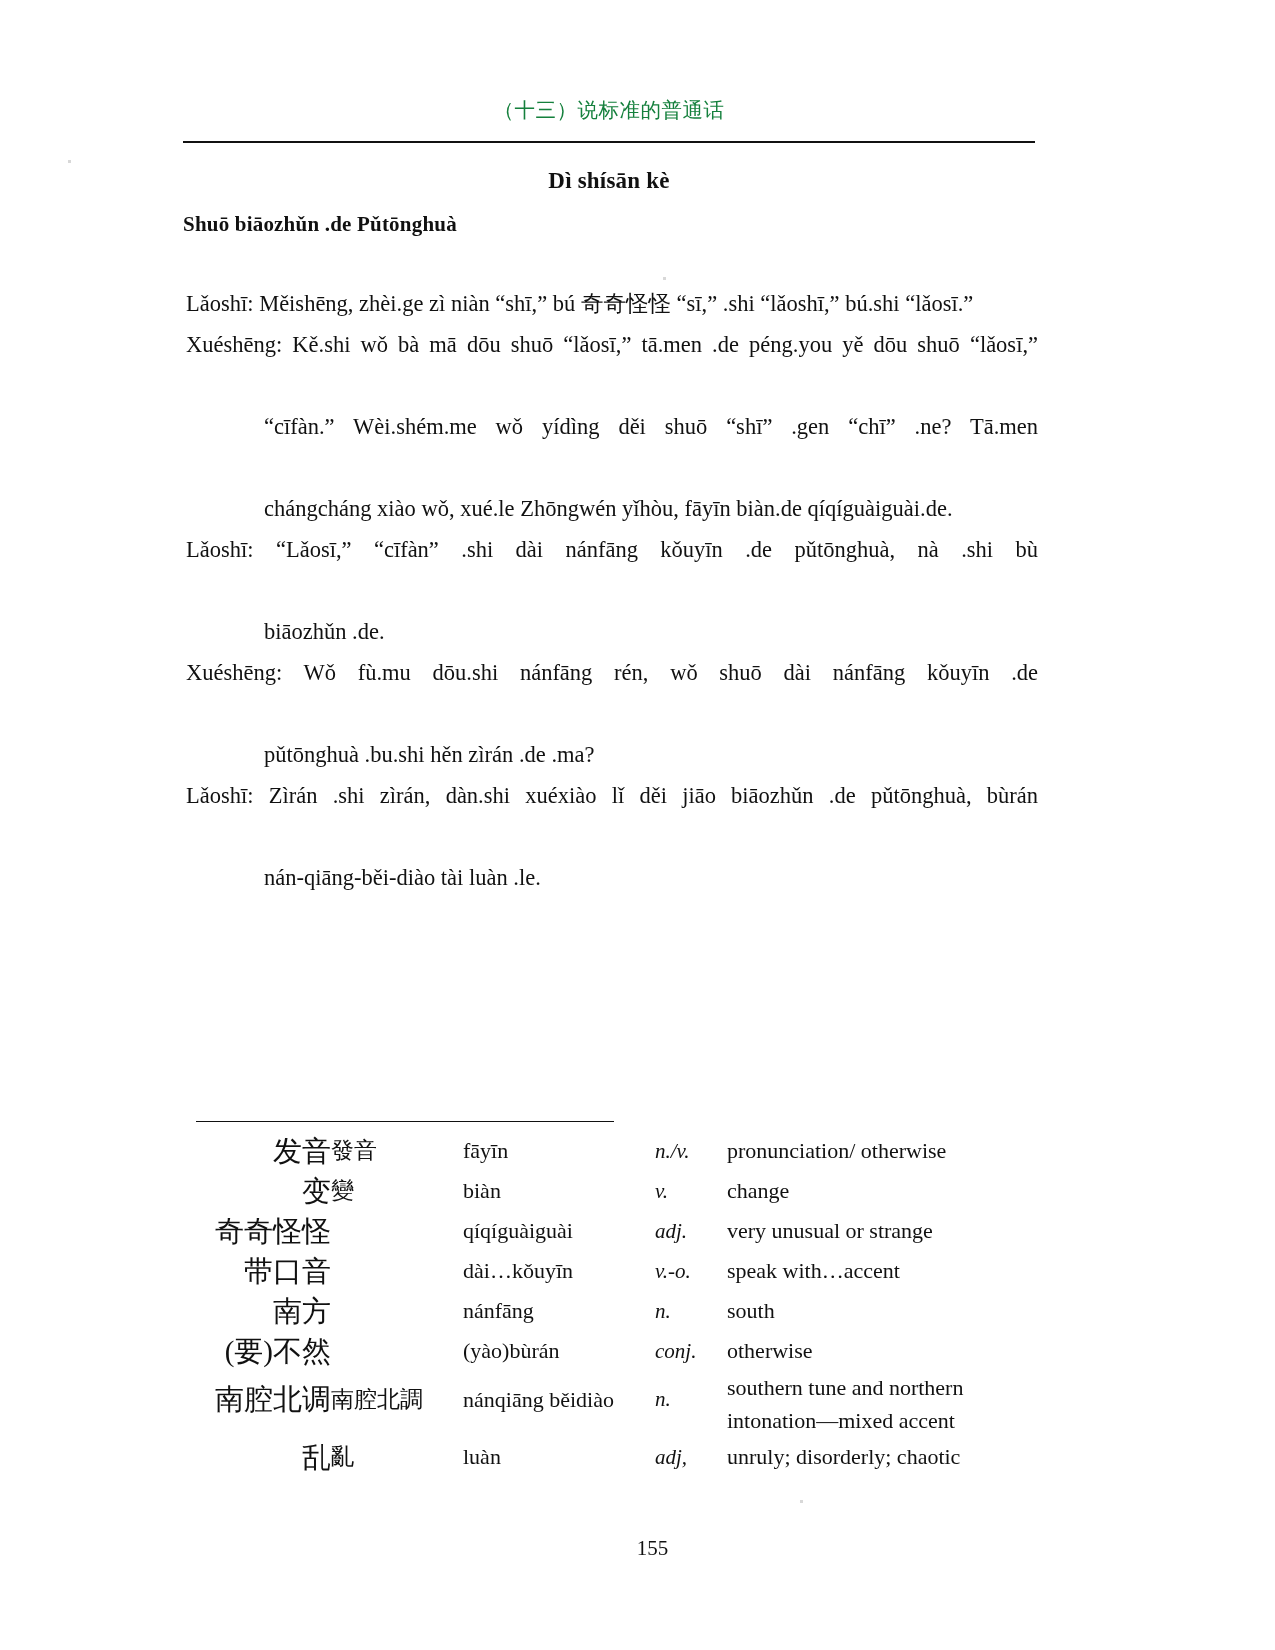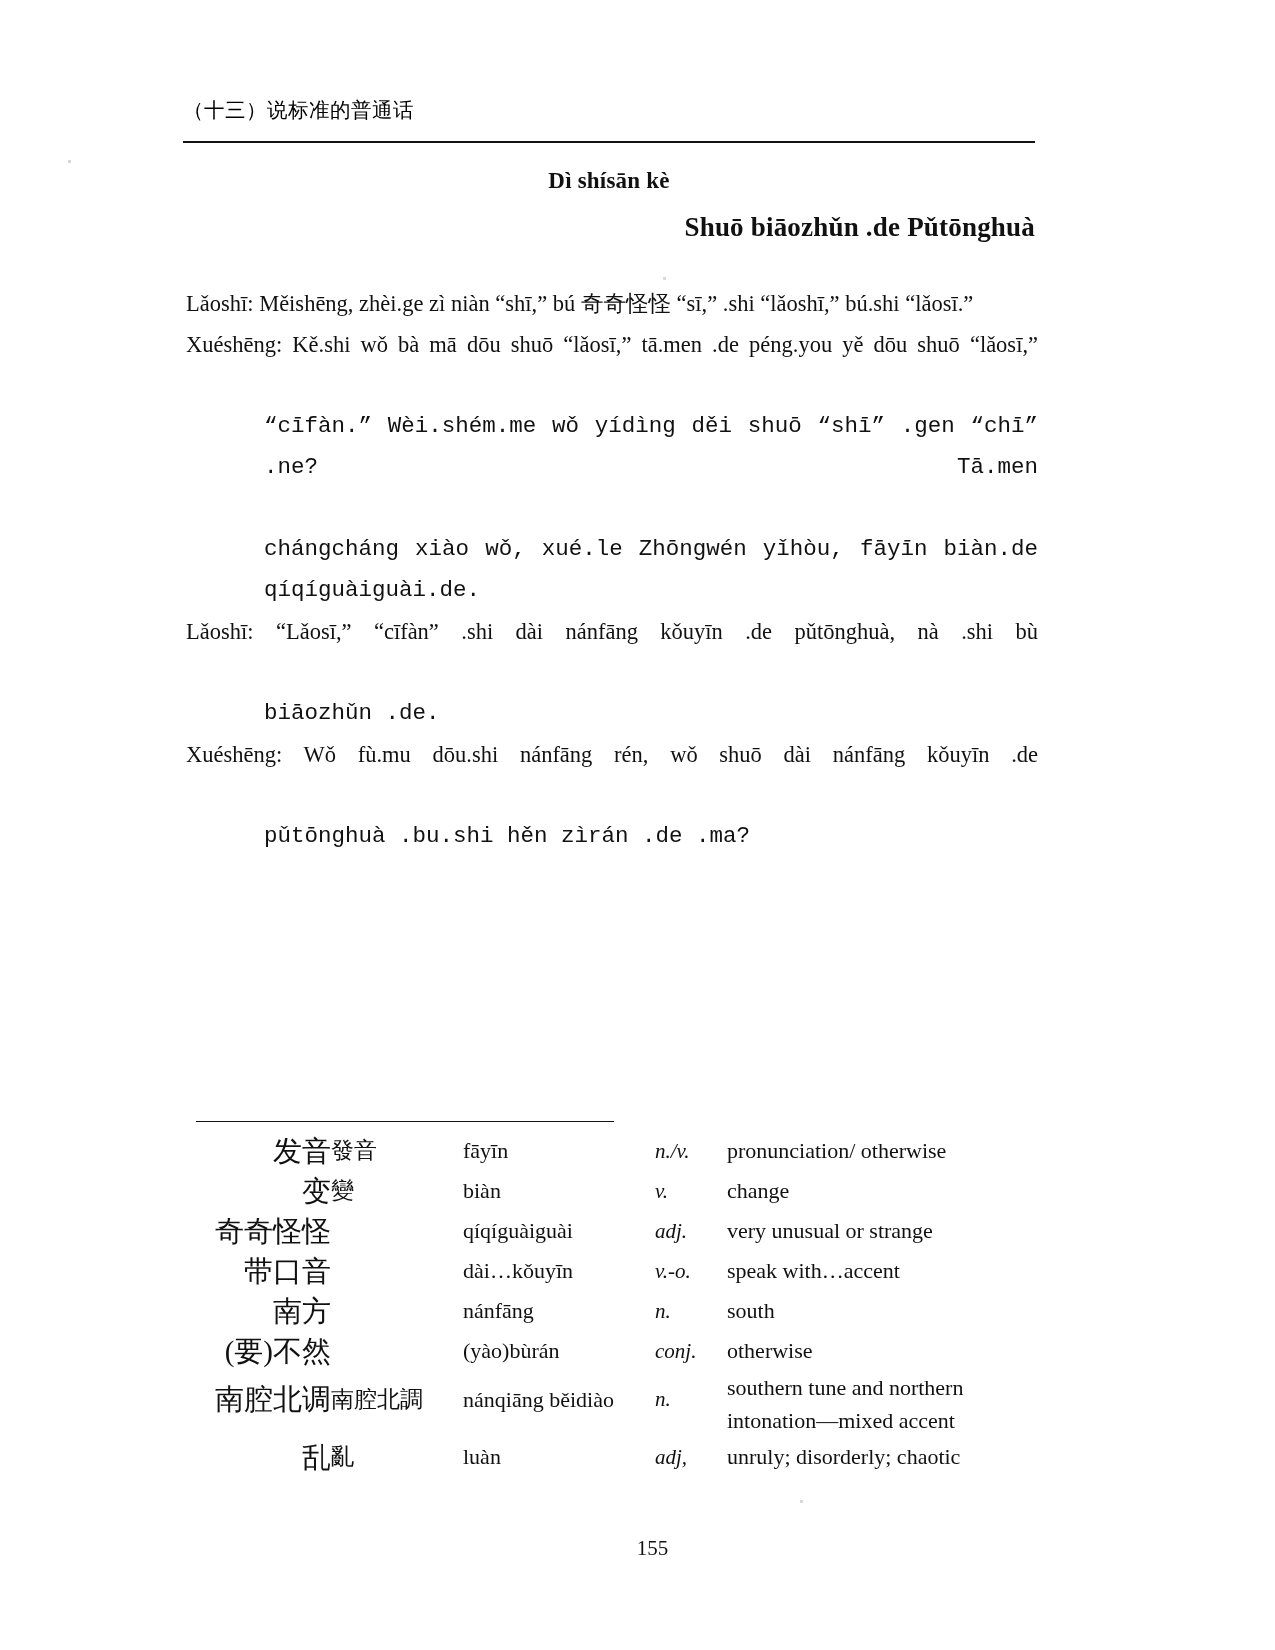--- a/index.html
+++ b/index.html
@@ -22,24 +22,24 @@
     width: 1275px;
     height: 1650px;
   }
 
   
   .running-head {
     position: absolute;
     left: 183px;
     top: 96px;
     width: 852px;
-    text-align: left;
+    text-align: center;
     font-size: 20.5px;
     letter-spacing: 0.5px;
-    color: #000000;
+    color: #15803d;
   }
   .head-rule {
     position: absolute;
     left: 183px;
     top: 141px;
     width: 852px;
     height: 0;
     border-top: 2.2px solid #111;
   }
 
@@ -52,22 +52,22 @@
     text-align: center;
     font-size: 23px;
     font-weight: bold;
     letter-spacing: 0.2px;
   }
   .lesson-title {
     position: absolute;
     left: 183px;
     top: 212px;
     width: 852px;
-    text-align: right;
-    font-size: 27px;
+    text-align: left;
+    font-size: 21px;
     font-weight: bold;
     letter-spacing: 0.2px;
   }
 
   
   .dialogue {
     position: absolute;
     left: 186px;
     top: 283px;
     width: 852px;
@@ -76,21 +76,20 @@
     font-size: 22.5px;
     line-height: 41px;
     margin-bottom: 0px;
     text-align: justify;
     text-justify: inter-word;
   }
   .turn .cont {
     display: block;
     padding-left: 78px;
     text-align: justify;
-    font-family: Liberation Mono, monospace;
   }
   
   .turn .justify-line {
     display: block;
     text-align: justify;
   }
   .turn .justify-line::after {
     content: "";
     display: inline-block;
     width: 100%;
@@ -183,20 +182,24 @@
         </span>
         <span class="cont"><span class="">chángcháng xiào wǒ, xué.le Zhōngwén yǐhòu, fāyīn biàn.de qíqíguàiguài.de.</span></span>
       </div>
       <div class="turn">
         <span class="justify-line"><span>Lǎoshī:</span><span> “Lǎosī,” “cīfàn” .shi dài nánfāng kǒuyīn .de pǔtōnghuà, nà .shi bù</span></span>
         <span class="cont"><span class="">biāozhǔn .de.</span></span>
       </div>
       <div class="turn">
         <span class="justify-line"><span>Xuéshēng:</span><span> Wǒ fù.mu dōu.shi nánfāng rén, wǒ shuō dài nánfāng kǒuyīn .de</span></span>
         <span class="cont"><span class="">pǔtōnghuà .bu.shi hěn zìrán .de .ma?</span></span>
+      </div>
+      <div class="turn">
+        <span class="justify-line"><span>Lǎoshī:</span><span> Zìrán .shi zìrán, dàn.shi xuéxiào lǐ děi jiāo biāozhǔn .de pǔtōnghuà, bùrán</span></span>
+        <span class="cont"><span class="">nán-qiāng-běi-diào tài luàn .le.</span></span>
       </div>
     </div>
 
   <div class="vocab-rule"></div>
 
   <table class="vocab">
     <tbody id="vocab-root">
         <tr>
           <td class="simp">发音</td>
           <td class="trad">發音</td>

